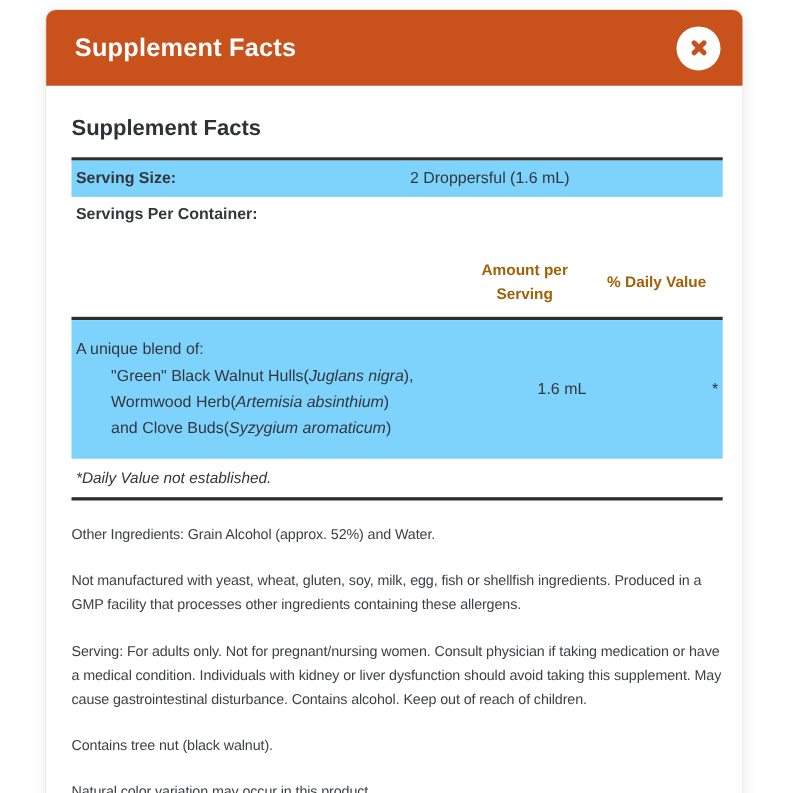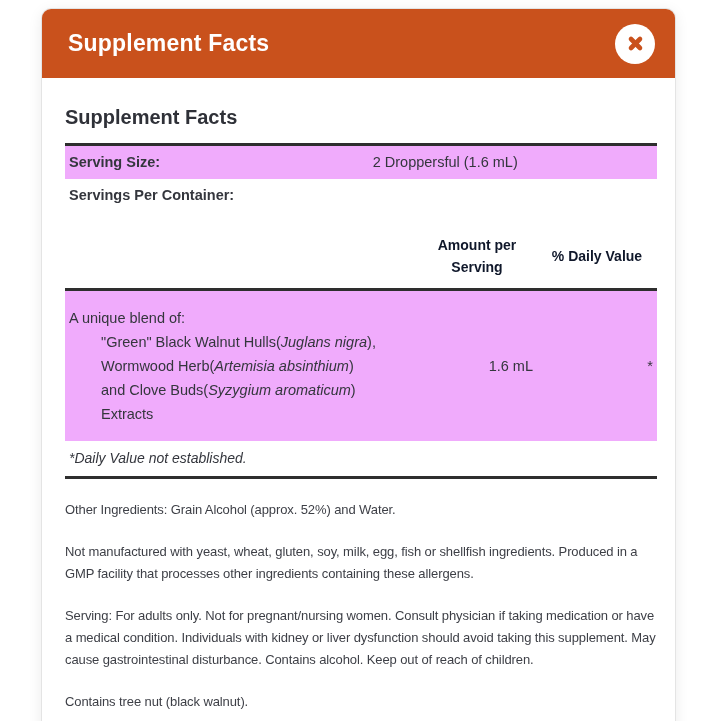--- a/index.html
+++ b/index.html
@@ -59,30 +59,30 @@
     color: #34363d;
     font-size: 14.5px;
   }
   .srow {
     display: grid;
     grid-template-columns: 52% 1fr;
     align-items: center;
     padding: 7px 4px;
     line-height: 19px;
   }
-  .gray { background: #f0abfc; }
+  .gray { background: #7dd3fc; }
   .lbl { font-weight: bold; }
   .cheaders {
     display: grid;
     grid-template-columns: 1fr 120px 120px;
     padding: 22px 0 10px 0;
     border-bottom: 3px solid #2e2e2e;
     font-weight: bold;
     font-size: 14px;
-    color: #0f172a;
+    color: #a16207;
   }
   .ch { text-align: center; line-height: 22px; }
   .dv { align-self: center; }
   .blend {
     display: grid;
     grid-template-columns: 1fr 120px 120px;
     align-items: center;
     padding: 15px 4px;
     line-height: 24px;
   }
@@ -138,21 +138,20 @@
         <span class="ch">Amount per Serving</span>
         <span class="ch dv">% Daily Value</span>
       </div>
 
       <div class="blend gray">
         <div class="blend-text">
           <div>A unique blend of:</div>
           <div class="ind"><span>"Green" Black Walnut Hulls(</span><i>Juglans nigra</i><span>),</span></div>
           <div class="ind"><span>Wormwood Herb(</span><i>Artemisia absinthium</i><span>)</span></div>
           <div class="ind"><span>and Clove Buds(</span><i>Syzygium aromaticum</i><span>)</span></div>
-          <div class="ind"><span>Extracts</span><i></i><span></span></div>
         </div>
         <div class="amt">1.6 mL</div>
         <div class="dvv">*</div>
       </div>
 
       <div class="footnote">*Daily Value not established.</div>
     </div>
 
     <p class="para"><b>Other Ingredients:</b><span> Grain Alcohol (approx. 52%) and Water.</span></p>
     <p class="para"><b></b><span>Not manufactured with yeast, wheat, gluten, soy, milk, egg, fish or shellfish ingredients. Produced in a GMP facility that processes other ingredients containing these allergens.</span></p>

